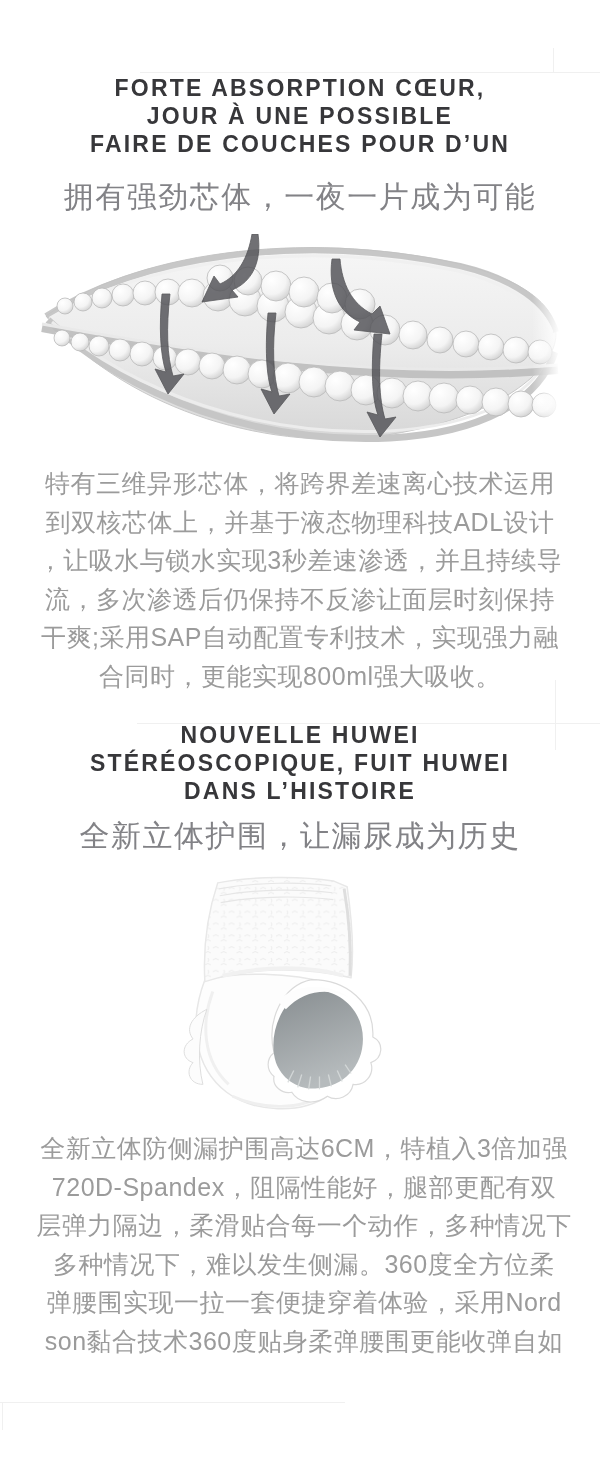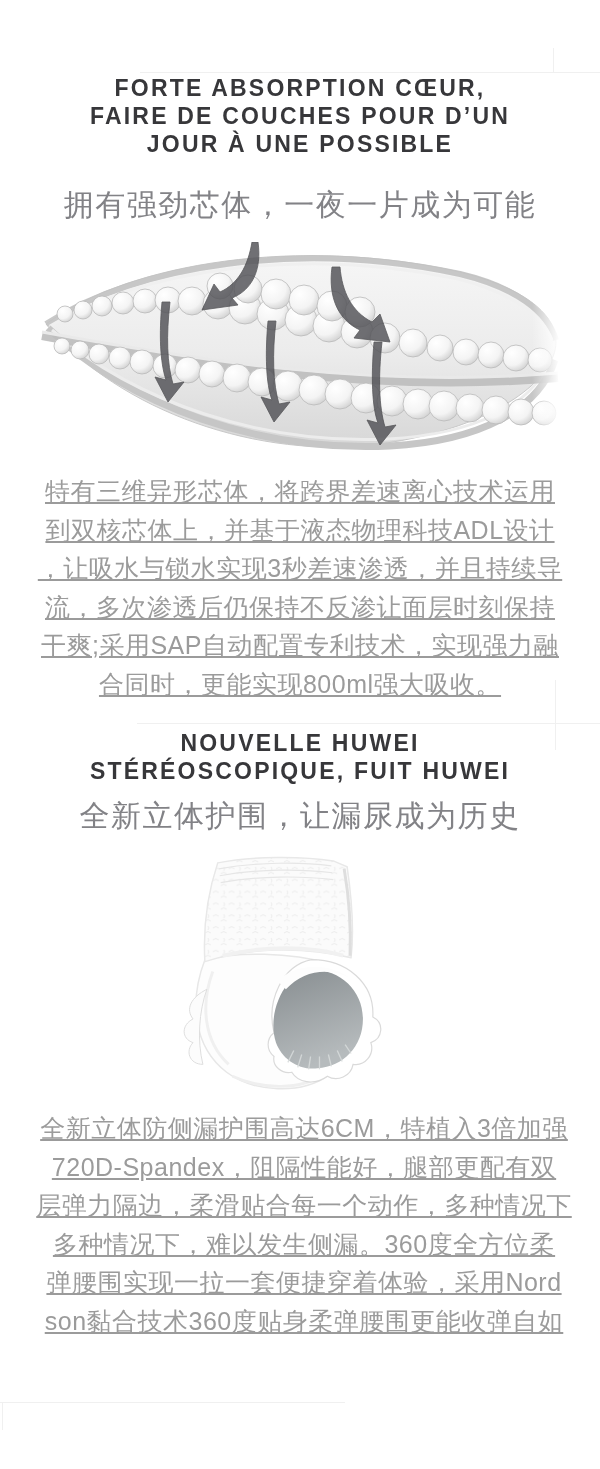--- a/index.html
+++ b/index.html
@@ -15,24 +15,24 @@
   }
   .heading .hl{display:block;}
   .subtitle{
     text-align:center;font-size:30px;line-height:38px;letter-spacing:1.5px;
     color:#828286;font-weight:400;
   }
   .para{
     text-align:center;font-size:25px;line-height:38.5px;letter-spacing:0.5px;
     color:#9b9b9b;font-weight:400;
   }
-  .para .pl{display:block;white-space:nowrap;text-decoration:underline;}
+  .para .pl{display:block;white-space:nowrap;}
   
   .h1-block{padding-top:74px;}
-  .sub1{margin-top:28px;}
+  .sub1{margin-top:20px;}
   .fig1{width:520px;height:218px;margin:18px auto 0;}
   .p1{margin-top:12px;}
   .h2-block{margin-top:26px;}
   .sub2{margin-top:12px;}
   .fig2{width:230px;height:242px;margin:18px 0 0 162px;}
   .p2{margin-top:14px;margin-left:8px;}
   
   .seam{position:absolute;background:#f0f0f0;}
   svg{display:block;}
 </style>
@@ -44,22 +44,22 @@
   <div class="seam" style="top:72px;left:140px;width:460px;height:1px;"></div>
   <div class="seam" style="top:48px;left:553px;width:1px;height:24px;"></div>
   <div class="seam" style="top:723px;left:137px;width:463px;height:1px;"></div>
   <div class="seam" style="top:680px;left:555px;width:1px;height:70px;"></div>
   <div class="seam" style="top:1402px;left:0;width:345px;height:1px;"></div>
   <div class="seam" style="top:1402px;left:2px;width:1px;height:28px;"></div>
 
   <section class="block h1-block">
     <h2 class="heading">
       <span class="hl">FORTE ABSORPTION CŒUR,</span>
+      <span class="hl">JOUR À UNE POSSIBLE</span>
       <span class="hl">FAIRE DE COUCHES POUR D’UN</span>
-      <span class="hl">JOUR À UNE POSSIBLE</span>
     </h2>
 
     <div class="subtitle sub1">拥有强劲芯体，一夜一片成为可能</div>
 
     <div class="fig1">
       <svg width="520" height="218" viewBox="0 0 520 218" xmlns="http://www.w3.org/2000/svg">
         <defs>
           <linearGradient id="podG" x1="0" y1="0" x2="0" y2="1">
             <stop offset="0" stop-color="#f6f6f6"></stop>
             <stop offset="0.5" stop-color="#ececec"></stop>
@@ -159,20 +159,21 @@
       <span class="pl">流，多次渗透后仍保持不反渗让面层时刻保持</span>
       <span class="pl">干爽;采用SAP自动配置专利技术，实现强力融</span>
       <span class="pl">合同时，更能实现800ml强大吸收。</span>
     </div>
   </section>
 
   <section class="block h2-block">
     <h2 class="heading">
       <span class="hl">NOUVELLE HUWEI</span>
       <span class="hl">STÉRÉOSCOPIQUE, FUIT HUWEI</span>
+      <span class="hl">DANS L’HISTOIRE</span>
     </h2>
 
     <div class="subtitle sub2">全新立体护围，让漏尿成为历史</div>
 
     <div class="fig2">
       <svg width="230" height="242" viewBox="0 0 230 245" xmlns="http://www.w3.org/2000/svg">
         <defs>
           <linearGradient id="holeG" x1="0" y1="0" x2="0.35" y2="1">
             <stop offset="0" stop-color="#878d90"></stop>
             <stop offset="1" stop-color="#b6bbbd"></stop>

